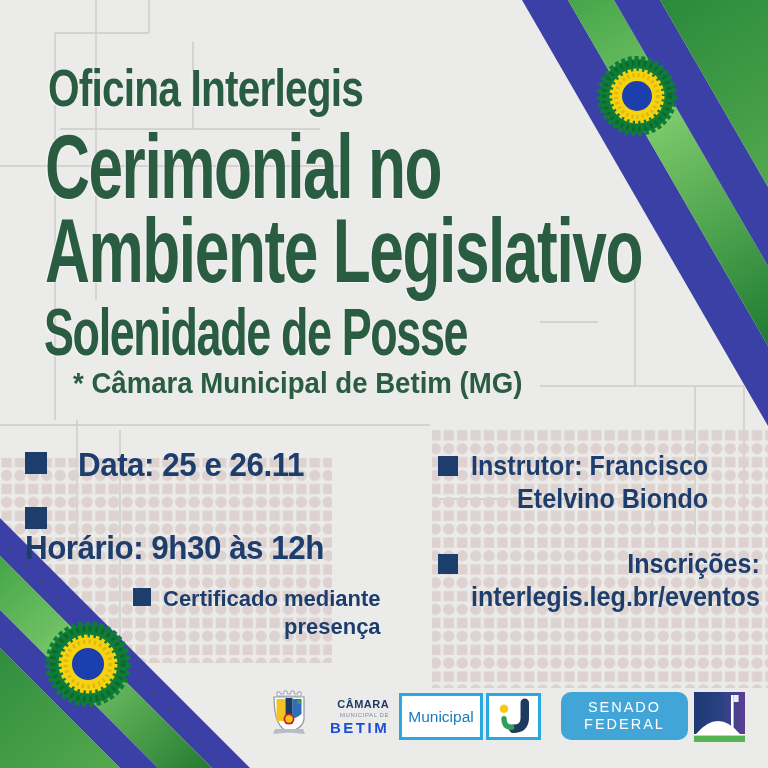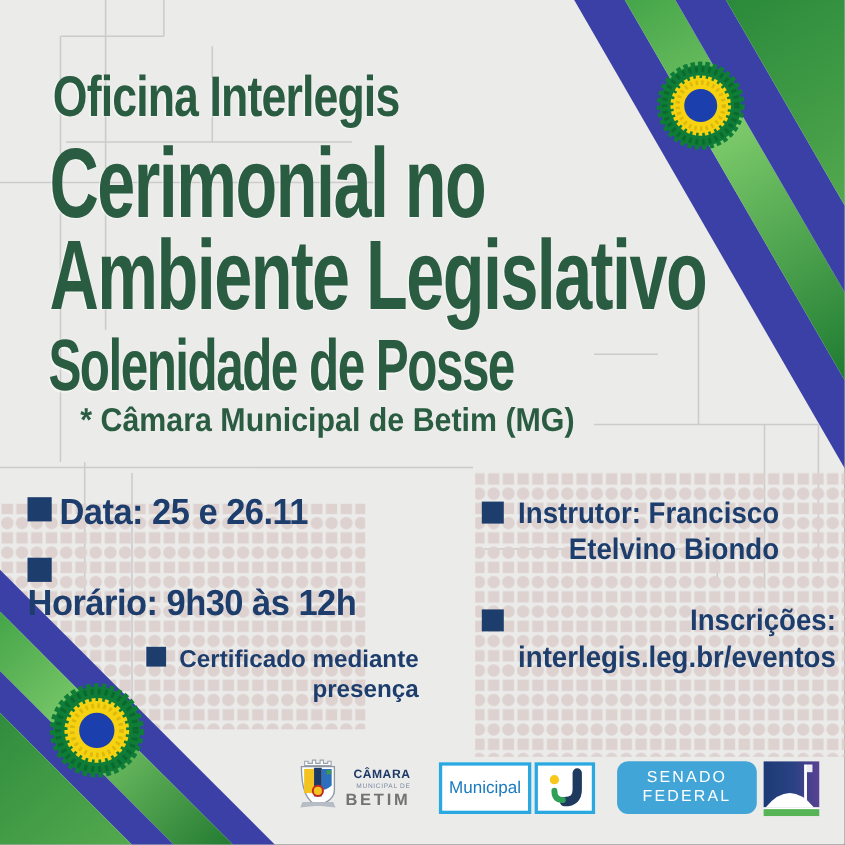--- a/index.html
+++ b/index.html
@@ -18,40 +18,40 @@
 
   .kicker{left:48px;top:58px;font-size:52px;font-weight:bold;letter-spacing:-1px;transform:scaleX(.78);}
   .h1a{left:45px;top:116px;font-size:90px;font-weight:bold;letter-spacing:-2px;transform:scaleX(.69);}
   .h1b{left:45px;top:200px;font-size:90px;font-weight:bold;letter-spacing:-2px;transform:scaleX(.69);}
   .subtitle{left:44px;top:294px;font-size:66px;font-weight:bold;letter-spacing:-2px;transform:scaleX(.68);}
   .location{left:73px;top:366px;font-size:30px;font-weight:bold;transform:scaleX(.92);}
   .shadowed{text-shadow:-2px 1px 0 rgba(255,255,255,.45);}
 
   .bullet{display:inline-block;background:#1d3e6d;vertical-align:middle;}
   .row{position:absolute;display:flex;align-items:flex-start;}
-  .row-data{left:25px;top:446px;}
+  .row-data{left:25px;top:446px;gap:24px;}
   .row-hora{left:25px;top:501px;flex-direction:column;}
   .b-lg{width:22px;height:22px;margin-top:6px;margin-right:7px;}
   .t-lg{font-size:33px;font-weight:bold;letter-spacing:-0.5px;transform:scaleX(.95);transform-origin:left top;white-space:nowrap;}
 
   .row-cert{left:133px;top:585px;}
   .b-md{width:18px;height:18px;margin-top:3px;margin-right:12px;}
   .t-md{font-size:22px;line-height:28px;font-weight:bold;transform-origin:left top;}
 
   .row-instr{left:438px;top:450px;}
   .row-inscr{left:438px;top:548px;}
   .b-rt{width:20px;height:20px;margin-top:6px;margin-right:13px;}
   .t-rt{font-size:27px;line-height:33px;font-weight:bold;transform:scaleX(.93);transform-origin:left top;white-space:nowrap;}
 
   
   .betim{left:272px;top:690px;display:flex;}
-  .betim-text{margin-left:8px;padding-top:9px;line-height:1;}
+  .betim-text{margin-left:24px;padding-top:9px;line-height:1;}
   .betim-l1{font-size:11px;font-weight:bold;color:#1d3a66;letter-spacing:.5px;}
   .betim-l2{font-size:6px;color:#7d8aa0;letter-spacing:.6px;margin-top:1.5px;}
-  .betim-l3{font-size:15px;font-weight:bold;color:#737373;letter-spacing:2.5px;margin-top:2px;}
+  .betim-l3{font-size:15px;font-weight:bold;color:#1d4ed8;letter-spacing:2.5px;margin-top:2px;}
 
   .inter{left:399px;top:693px;display:flex;}
   .inter-box1{width:84px;height:47px;background:#fff;border:3px solid #2aa9e1;box-sizing:border-box;
     display:flex;align-items:center;justify-content:center;}
   .inter-label{color:#1a7abf;font-size:15.5px;}
   .inter-box2{width:55px;height:47px;background:#fff;border:3px solid #2aa9e1;box-sizing:border-box;margin-left:3px;
     display:flex;align-items:center;justify-content:center;}
 
   .senado{left:561px;top:692px;display:flex;}
   .senado-box{width:127px;height:48px;background:#42a5d8;display:flex;flex-direction:column;

